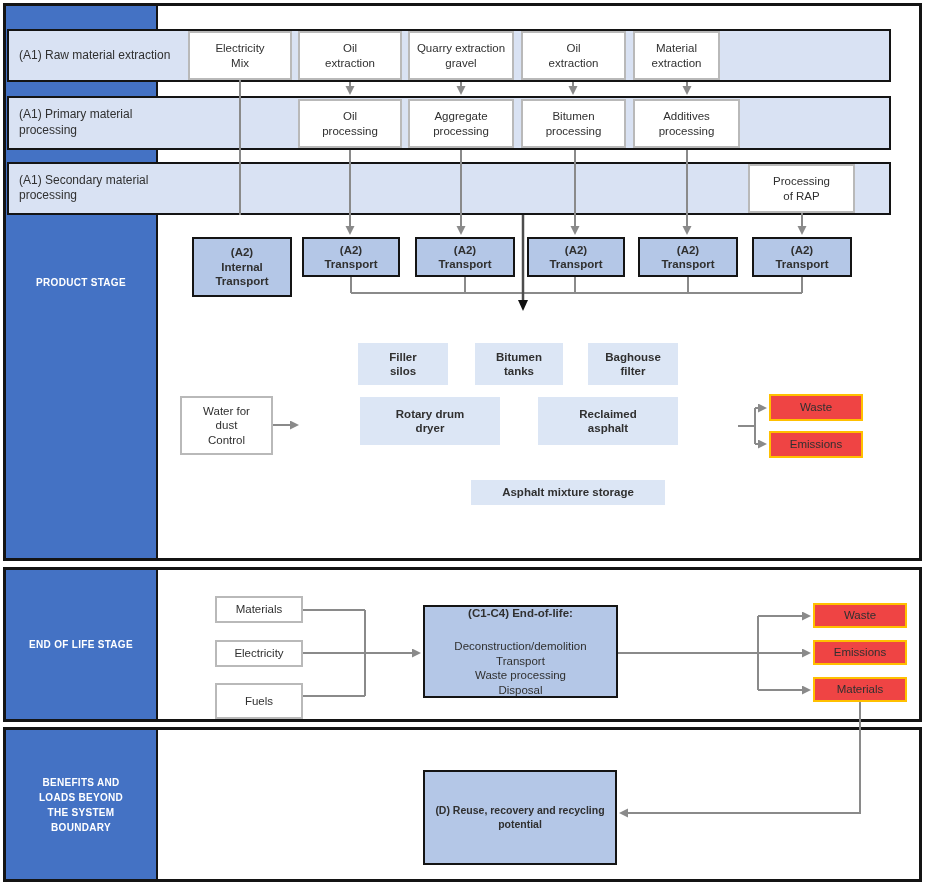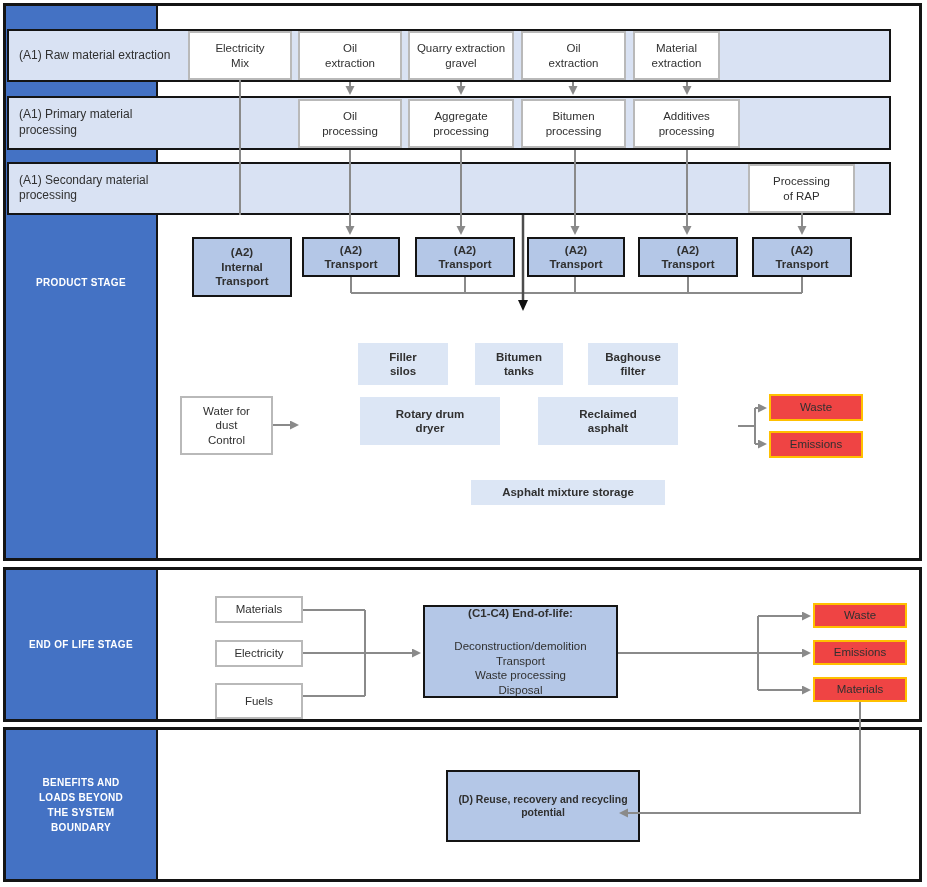--- a/index.html
+++ b/index.html
@@ -144,21 +144,21 @@
     <div>Deconstruction/demolition
 Transport
 Waste processing
 Disposal</div>
   </div>
 
   <div class="abs cbox yellow-box" style="left:813px;top:603px;width:94px;height:25px;">Waste</div>
   <div class="abs cbox yellow-box" style="left:813px;top:640px;width:94px;height:25px;">Emissions</div>
   <div class="abs cbox yellow-box" style="left:813px;top:677px;width:94px;height:25px;">Materials</div>
 
-  <div class="abs cbox blue-box d-box" style="left:423px;top:770px;width:194px;height:72px;margin-left:23px;">(D) Reuse, recovery and recycling
+  <div class="abs cbox blue-box d-box" style="left:423px;top:770px;width:194px;height:95px;">(D) Reuse, recovery and recycling
 potential</div>
 
   <svg class="connectors" width="927" height="887" viewBox="0 0 927 887">
     <defs>
       <marker id="ah-gray" markerUnits="userSpaceOnUse" markerWidth="10" markerHeight="10" refX="2" refY="4.5" orient="auto">
         <path d="M0,0 L9,4.5 L0,9 z" fill="#8a8a8a"></path>
       </marker>
       <marker id="ah-black" markerUnits="userSpaceOnUse" markerWidth="12" markerHeight="12" refX="2" refY="5" orient="auto">
         <path d="M0,0 L11,5 L0,10 z" fill="#111111"></path>
       </marker>

